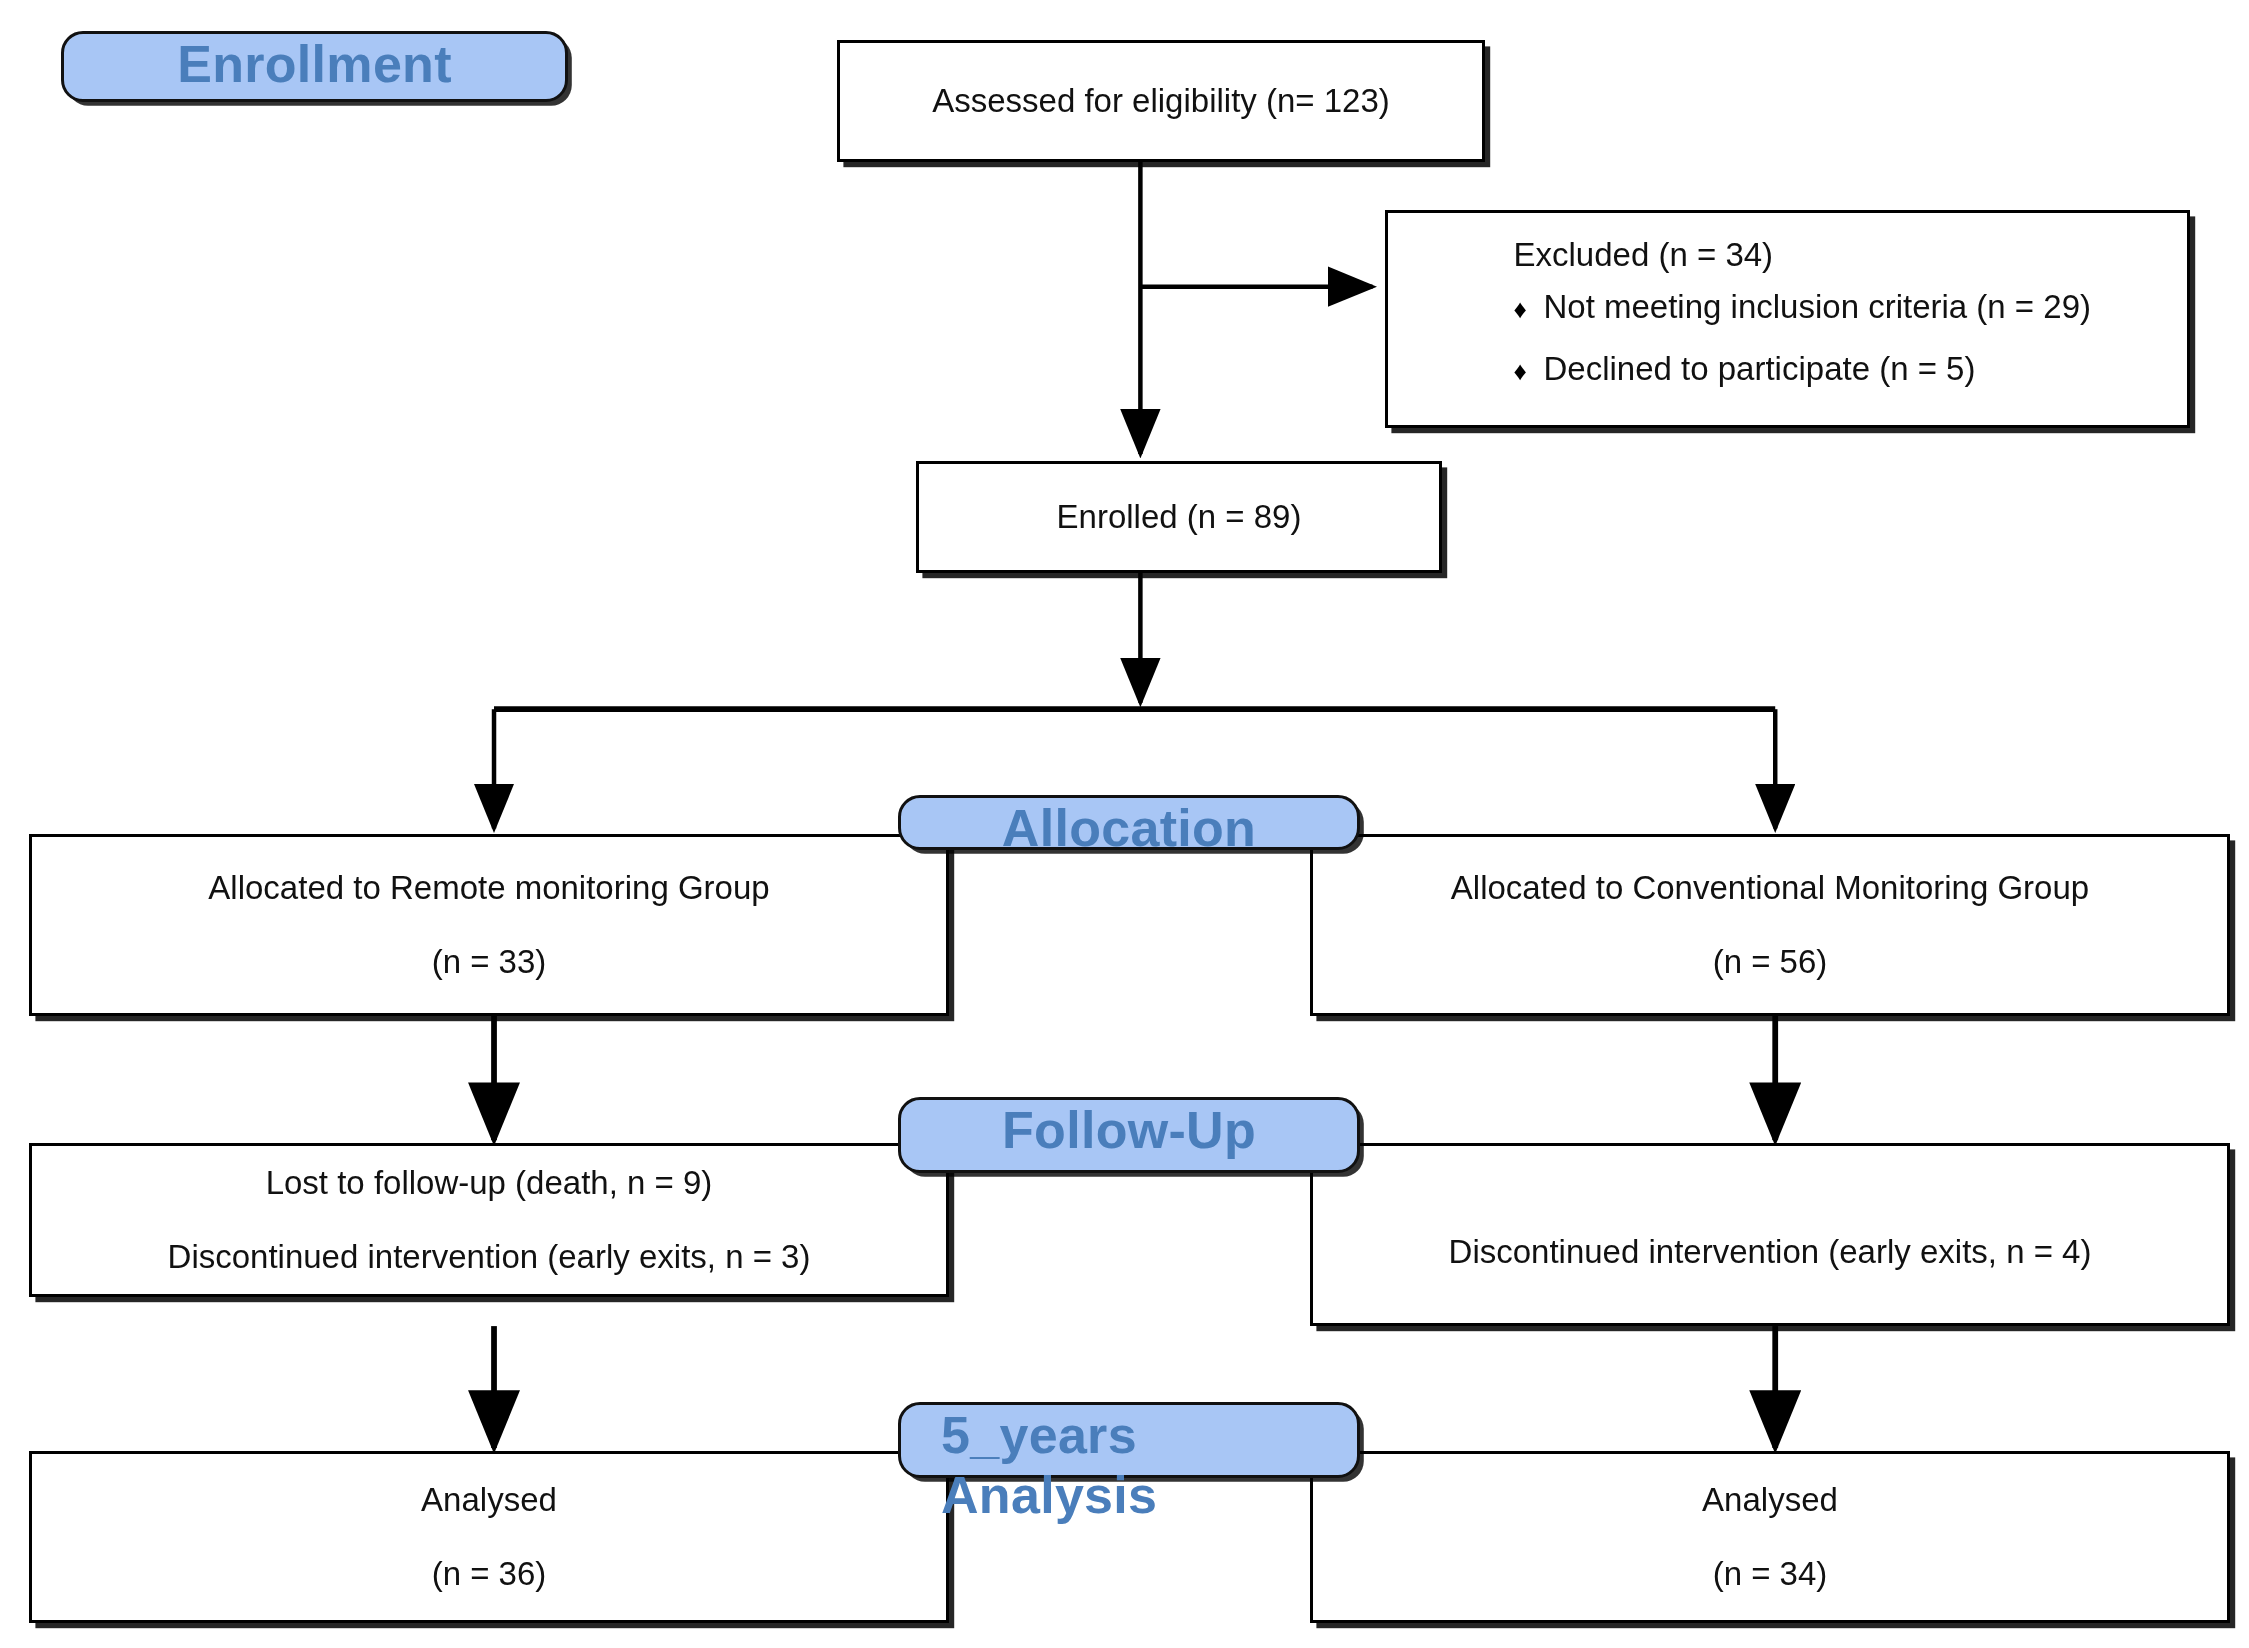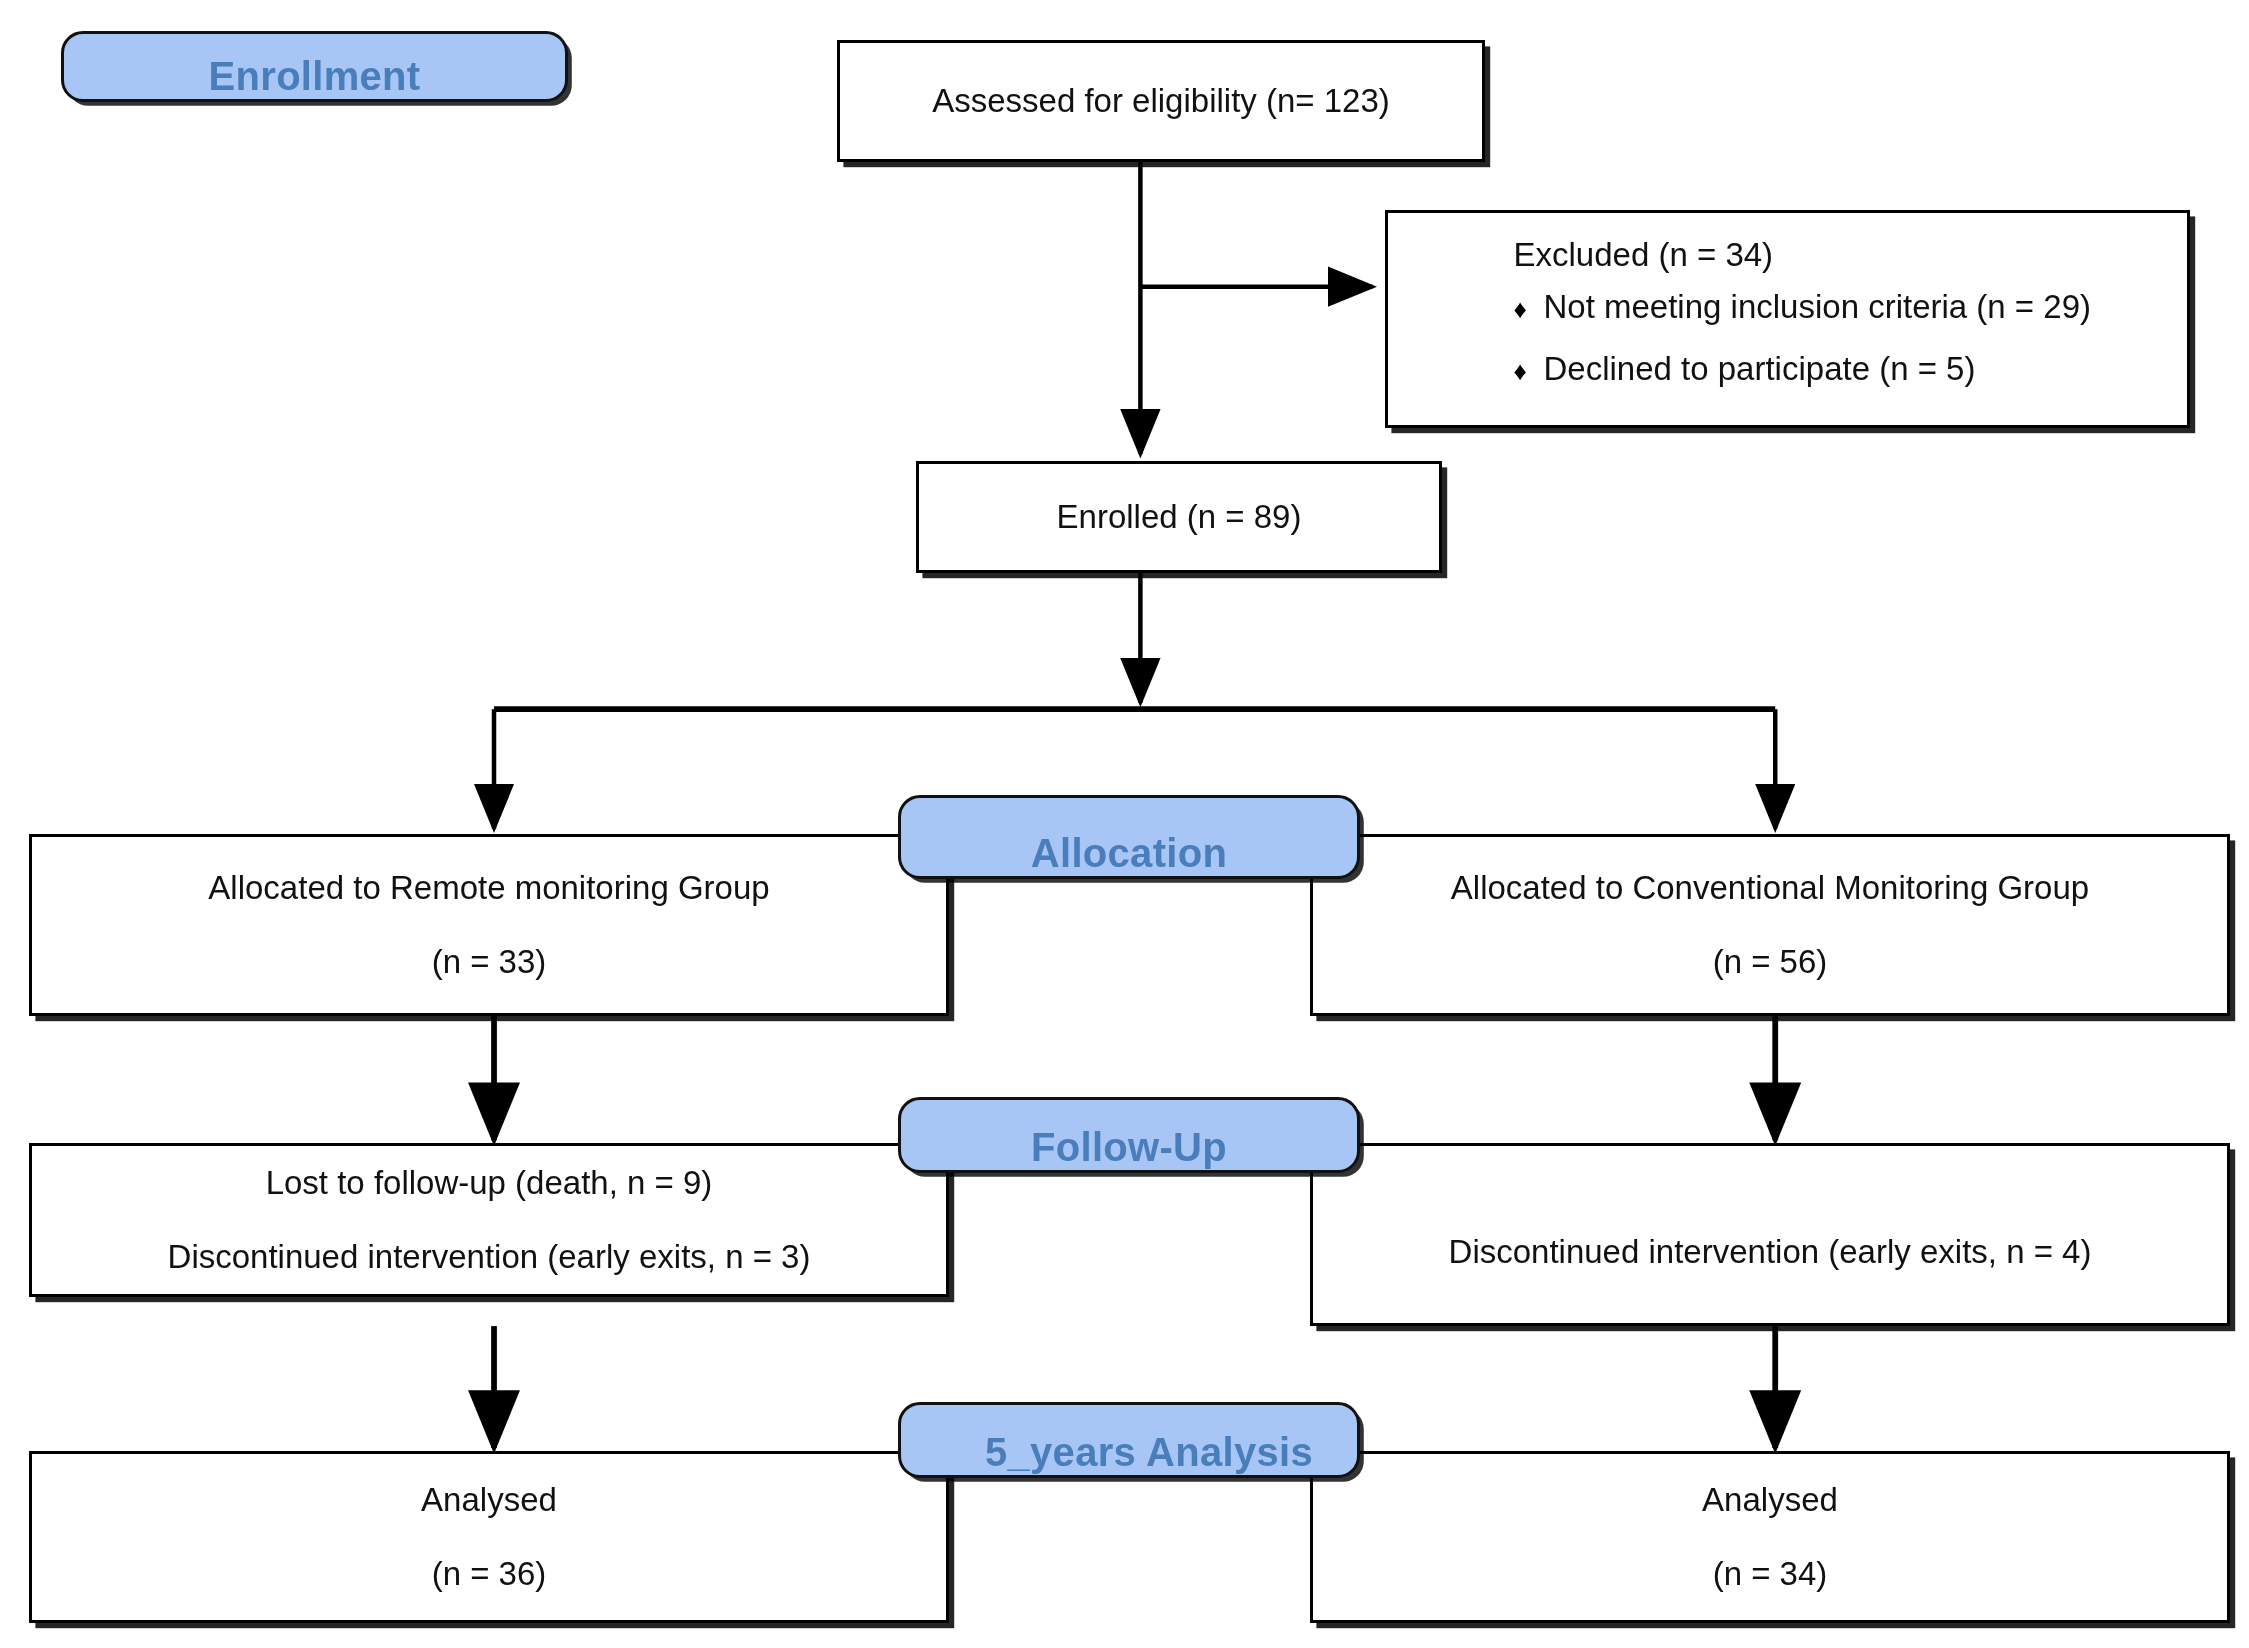--- a/index.html
+++ b/index.html
@@ -61,24 +61,24 @@
     color: #000000;
     line-height: 1;
   }
   .stage-badge {
     position: absolute;
     background: #A8C6F5;
     border: 3.8px solid #111111;
     border-radius: 22px;
     box-sizing: border-box;
     display: flex;
-    align-items: flex-end;
+    align-items: flex-start;
     justify-content: center;
     color: #4A7EBB;
-    font-size: 40px;
+    font-size: 52px;
     font-weight: bold;
     box-shadow: 5.1px 5.1px 0 -1.3px rgba(0,0,0,0.8);
     z-index: 9;
     letter-spacing: 0.3px;
   }
   .gap-2 { margin-top: 35px; }
 </style>
 </head>
 <body>
 
@@ -102,21 +102,21 @@
   <line x1="2768" y1="1583" x2="2768" y2="1778" stroke="#000" stroke-width="9" marker-end="url(#arrowhead)"></line>
 
   <line x1="770" y1="2068" x2="770" y2="2258" stroke="#000" stroke-width="9" marker-end="url(#arrowhead)"></line>
   <line x1="2768" y1="2068" x2="2768" y2="2258" stroke="#000" stroke-width="9" marker-end="url(#arrowhead)"></line>
 </svg>
 
 <div class="stage-badge" style="left:61px; top:31px; width:507px; height:71px;">
   <span>Enrollment</span>
 </div>
 
-<div class="stage-badge" style="left:898px; top:795px; width:462px; height:84px;">
+<div class="stage-badge" style="left:898px; top:795px; width:462px; height:55px;">
   <span>Allocation</span>
 </div>
 
 <div class="stage-badge" style="left:898px; top:1097px; width:462px; height:76px;">
   <span>Follow-Up</span>
 </div>
 
 <div class="stage-badge" style="left:898px; top:1402px; width:462px; height:76px;padding-left:40px;">
   <span>5_years Analysis</span>
 </div>

